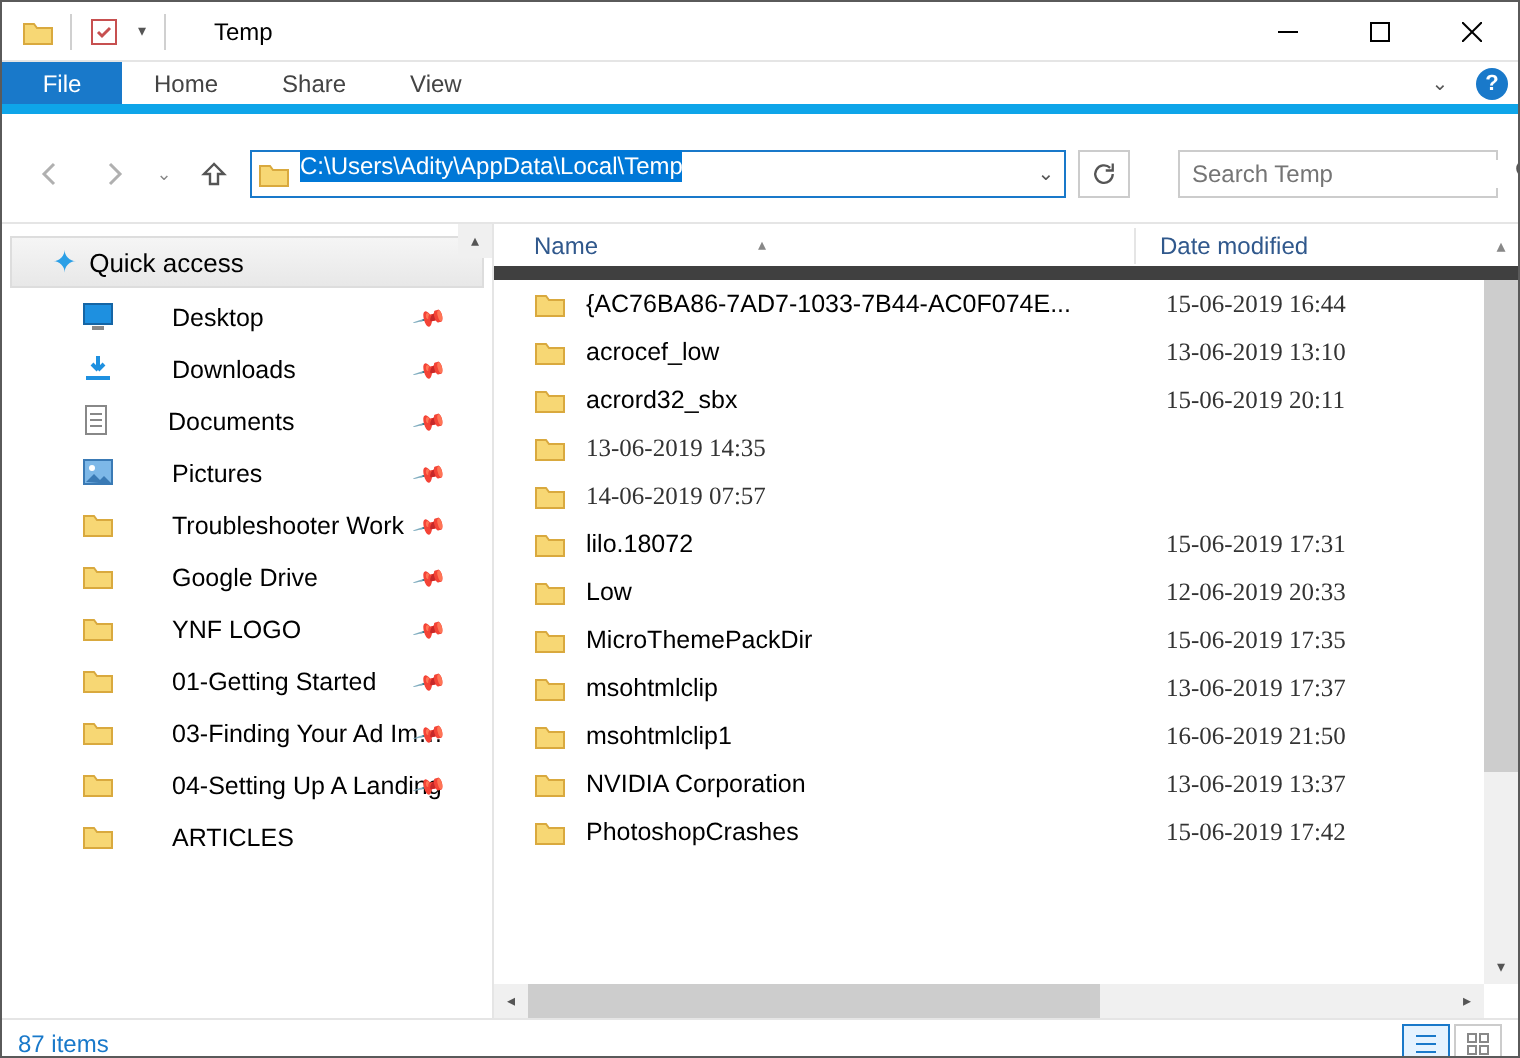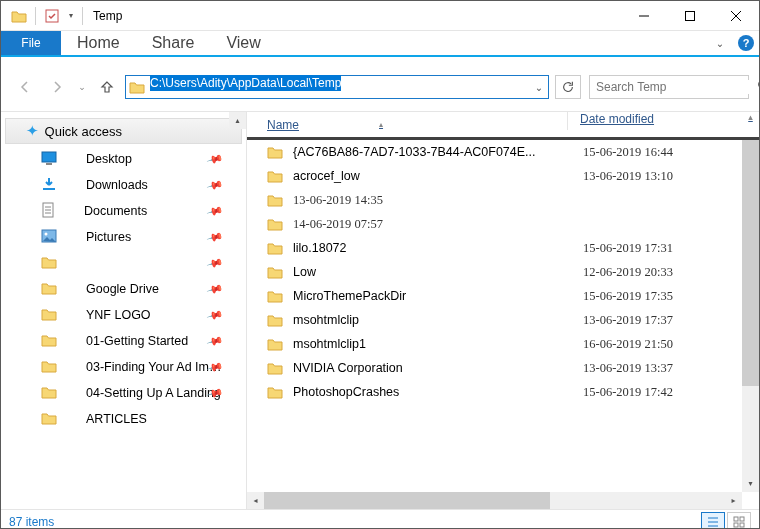--- a/index.html
+++ b/index.html
@@ -3,60 +3,60 @@
 <meta charset="utf-8">
 <style>
   * { box-sizing: border-box; margin: 0; padding: 0; font-family: "Segoe UI", Arial, sans-serif; }
   body { width: 760px; height: 529px; overflow: hidden; background: #fff; border: 1px solid #5a5a5a; font-size: 12px; color: #000; }
   
   
   .titlebar { height: 30px; background: #fff; display: flex; align-items: center; border-bottom: 1px solid #e5e5e5; }
   .titlebar .qat { display: flex; align-items: center; gap: 0; padding-left: 6px; }
   .qat-item { width: 24px; height: 24px; display: flex; align-items: center; justify-content: center; }
   .titlebar .divider { width: 1px; height: 18px; background: #d0d0d0; margin: 0 4px; }
-  .titlebar .title { margin-left: 6px; font-size: 12px; }
+  .titlebar .title { margin-left: 20px; font-size: 12px; }
   .titlebar .spacer { flex: 1; }
   .titlebar .winbtn { width: 46px; height: 30px; display: flex; align-items: center; justify-content: center; }
 
   
-  .ribbon { height: 26px; display: flex; align-items: stretch; border-bottom: 2px solid #0ea5e9; background: #fff; }
+  .ribbon { height: 26px; display: flex; align-items: stretch; border-bottom: 5px solid #0ea5e9; background: #fff; }
   .ribbon .file-tab { background: #1979ca; color: #fff; width: 60px; display: flex; align-items: center; justify-content: center; font-size: 12px; }
-  .ribbon .tab { padding: 0 16px; display: flex; align-items: center; font-size: 16px; color: #444; }
+  .ribbon .tab { padding: 0 16px; display: flex; align-items: center; font-size: 12px; color: #444; }
   .ribbon .rspacer { flex: 1; }
   .ribbon .rctrl { width: 26px; display: flex; align-items: center; justify-content: center; }
   .help-icon { width: 16px; height: 16px; border-radius: 50%; background: #1979ca; color: #fff; font-size: 11px; font-weight: bold; display: flex; align-items: center; justify-content: center; }
 
   
   .navbar { height: 36px; display: flex; align-items: center; padding: 0 10px; gap: 4px; background: #fff; margin-top: 12px; }
   .navbtn { width: 28px; height: 28px; display: flex; align-items: center; justify-content: center; color: #888; }
   .navbtn.enabled { color: #333; }
   .addrwrap { flex: 1; display: flex; align-items: center; border: 1px solid #1979ca; height: 24px; background: #fff; }
   .addrwrap .foldicon { width: 22px; display: flex; align-items: center; justify-content: center; }
   .addrwrap .addr { flex: 1; height: 22px; border: none; outline: none; font-size: 12px; padding: 0 2px; }
   .addrwrap .addr-sel { background: #0078d7; color: #fff; padding: 1px 0; }
   .addrwrap .drop { width: 18px; text-align: center; color: #555; font-size: 10px; }
   .refresh { width: 26px; height: 24px; border: 1px solid #ccc; display: flex; align-items: center; justify-content: center; margin-left: 2px; }
-  .searchbox { width: 160px; height: 24px; border: 1px solid #ccc; display: flex; align-items: center; margin-left: 4px; }
+  .searchbox { width: 160px; height: 24px; border: 1px solid #ccc; display: flex; align-items: center; margin-left: 20px; }
   .searchbox input { flex: 1; border: none; outline: none; font-size: 12px; padding: 0 6px; color: #666; }
   .searchbox .sicon { width: 24px; text-align: center; color: #555; }
 
   
   .content { display: flex; height: 398px; border-top: 1px solid #e5e5e5; margin-top: 6px; }
   
   
   .navpane { width: 246px; border-right: 1px solid #e5e5e5; overflow-y: auto; position: relative; padding-top: 6px; }
   .navpane .scrollup { position: absolute; top: 0; right: 0; width: 17px; height: 17px; background: #f0f0f0; display: flex; align-items: center; justify-content: center; font-size: 8px; color: #555; }
   .qa-header { height: 26px; display: flex; align-items: center; background: linear-gradient(#f5f5f5,#e8e8e8); border: 1px solid #ddd; margin: 0 4px 2px 4px; padding-left: 20px; gap: 6px; }
   .nav-item { height: 26px; display: flex; align-items: center; padding-left: 40px; gap: 8px; position: relative; }
   .nav-item .pin { position: absolute; right: 24px; color: #888; font-size: 11px; transform: rotate(30deg); }
   .nav-item .lbl { font-size: 12.5px; white-space: nowrap; overflow: hidden; text-overflow: ellipsis; max-width: 140px; margin-left: 21px; }
   
   
   .filepane { flex: 1; display: flex; flex-direction: column; overflow: hidden; }
-  .cols { height: 28px; display: flex; border-bottom: 3px solid #404040; color: #30588c; font-size: 12px; text-decoration: underline; }
+  .cols { height: 28px; display: flex; align-items: center; border-bottom: 7px solid #404040; color: #30588c; font-size: 12px; }
   .cols .col-name { width: 320px; padding-left: 20px; display:flex; align-items:center; gap: 40px; }
   .cols .col-date { flex: 1; padding-left: 12px; }
   .cols .chev { font-size: 9px; color: #888; }
   .cols .sortup { font-size: 8px; color: #888; margin-left: 40px; }
   .files { flex: 1; overflow: hidden; position: relative; }
   .row { height: 24px; display: flex; align-items: center; padding-left: 20px; }
   .row .ficon { width: 18px; margin-right: 8px; display:flex; }
   .row .fname { width: 290px; font-size: 12.5px; white-space: nowrap; overflow: hidden; text-overflow: ellipsis; }
   .row .fdate { font-size: 12.5px; color: #333; font-family: Liberation Serif, serif; }
   .files .vscroll { position: absolute; right: 0; top: 0; bottom: 17px; width: 17px; background: #f0f0f0; }
@@ -212,20 +212,21 @@
               <circle cx="5" cy="5" r="1.5" fill="#fff"></circle>
               <path d="M2 12l4-4 3 3 2-2 4 4z" fill="#3a7ab5"></path>
             </svg></span>
           <span class="lbl">Pictures</span>
           <span class="pin">📌</span>
         </div>
         <div class="nav-item">
           <span><svg class="folder-svg" viewBox="0 0 16 14">
               <path fill="#f7d774" stroke="#d9a93e" d="M1 3h5l1.5 2H15v8H1z"></path>
             </svg></span>
+          <span class="lbl">Troubleshooter Work</span>
           <span class="pin">📌</span>
         </div>
         <div class="nav-item">
           <span><svg class="folder-svg" viewBox="0 0 16 14">
               <path fill="#f7d774" stroke="#d9a93e" d="M1 3h5l1.5 2H15v8H1z"></path>
             </svg></span>
           <span class="lbl">Google Drive</span>
           <span class="pin">📌</span>
         </div>
         <div class="nav-item">
@@ -294,20 +295,29 @@
             </span>
             <span class="fname">acrocef_low</span>
             <span class="fdate">13-06-2019 13:10</span>
           </div>
           <div class="row">
             <span class="ficon">
               <svg class="folder-svg" viewBox="0 0 16 14">
                 <path fill="#f7d774" stroke="#d9a93e" d="M1 3h5l1.5 2H15v8H1z"></path>
               </svg>
             </span>
+            <span class="fname">acrord32_sbx</span>
+            <span class="fdate">15-06-2019 20:11</span>
+          </div>
+          <div class="row">
+            <span class="ficon">
+              <svg class="folder-svg" viewBox="0 0 16 14">
+                <path fill="#f7d774" stroke="#d9a93e" d="M1 3h5l1.5 2H15v8H1z"></path>
+              </svg>
+            </span>
             <span class="fdate">13-06-2019 14:35</span>
           </div>
           <div class="row">
             <span class="ficon">
               <svg class="folder-svg" viewBox="0 0 16 14">
                 <path fill="#f7d774" stroke="#d9a93e" d="M1 3h5l1.5 2H15v8H1z"></path>
               </svg>
             </span>
             <span class="fdate">14-06-2019 07:57</span>
           </div>

